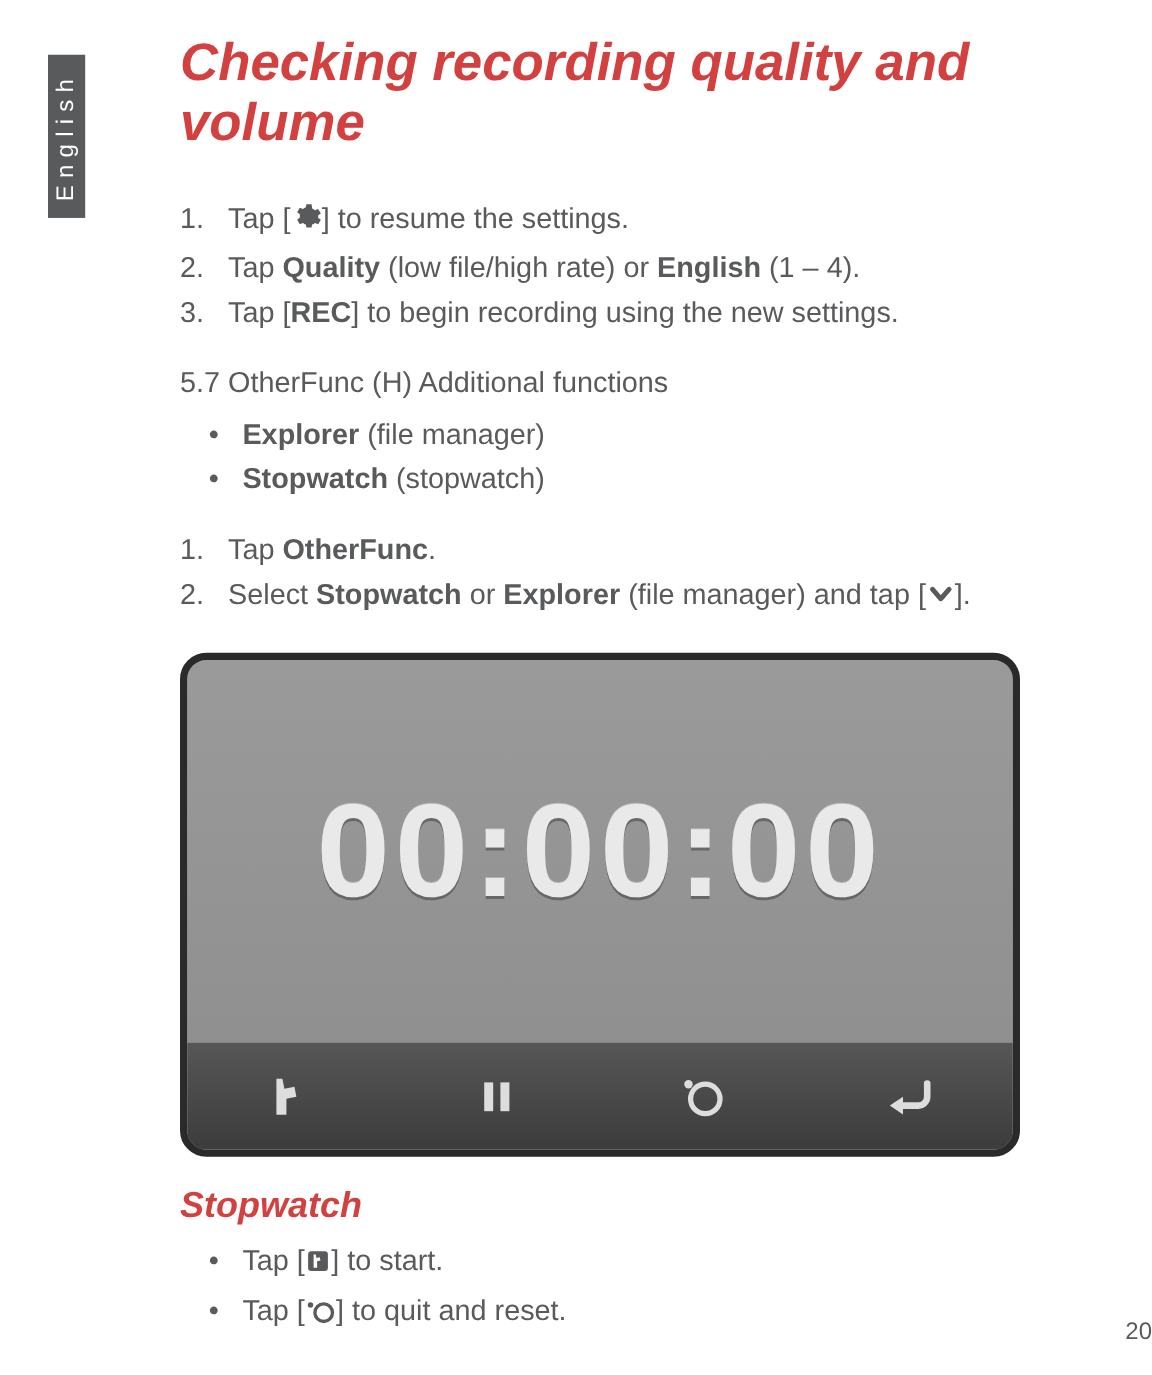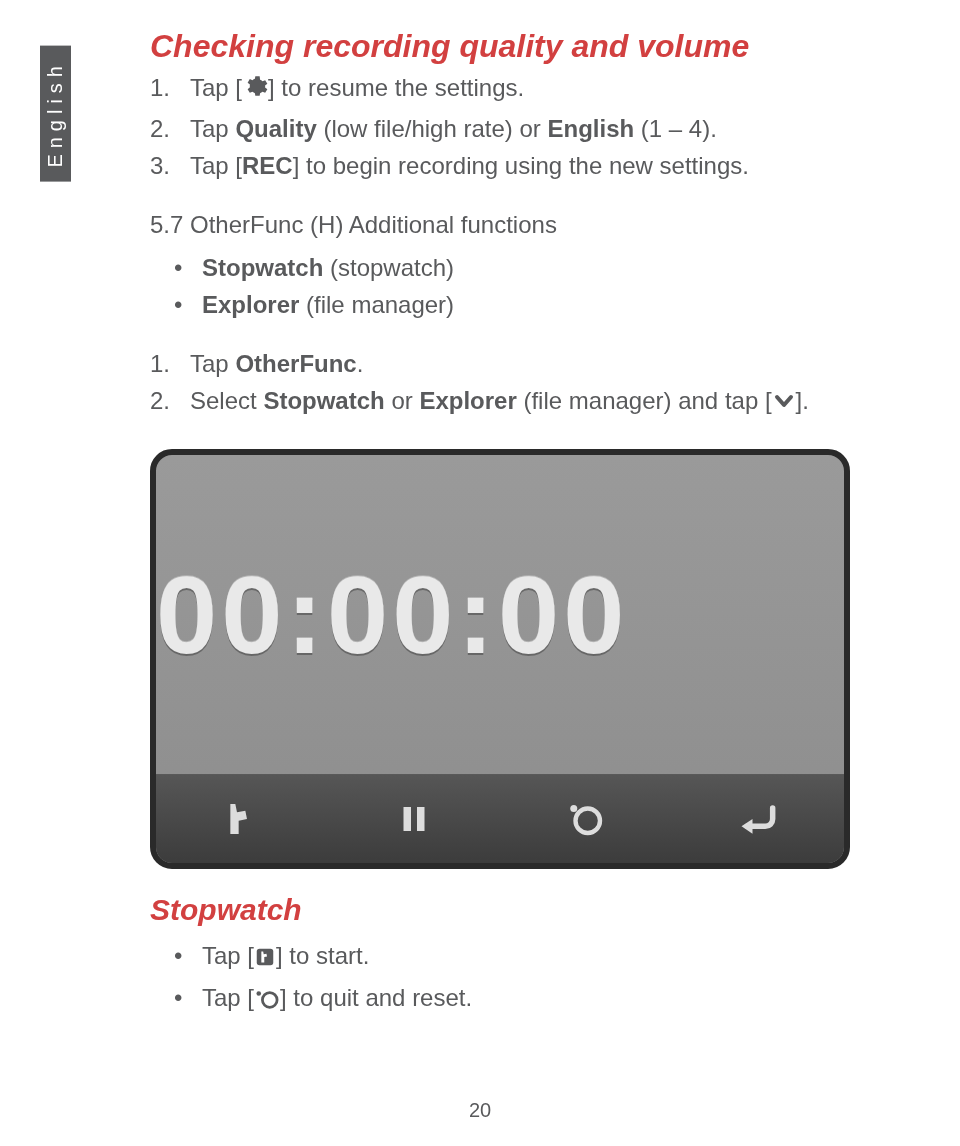--- a/index.html
+++ b/index.html
@@ -5,53 +5,53 @@
   * { box-sizing: border-box; margin: 0; padding: 0; }
   html, body { width: 960px; height: 1146px; background: #fff; font-family: Helvetica, Arial, sans-serif; color: #595a5c; }
   .page { position: relative; width: 960px; height: 1146px; padding: 28px 90px 0 150px; }
   .lang-tab {
     position: absolute; left: 40px; top: 46px;
     background: #595a5c; color: #fff;
     writing-mode: vertical-rl; transform: rotate(180deg);
     font-size: 20px; letter-spacing: 6px; font-weight: 400;
     padding: 14px 4px;
   }
-  .heading { color: #d24040; font-style: italic; font-weight: 700; font-size: 32px; margin-bottom: 4px; }
+  .heading { color: #d24040; font-style: italic; font-weight: 700; font-size: 44px; margin-bottom: 36px; }
   .subheading { color: #d24040; font-style: italic; font-weight: 700; font-size: 30px; margin: 0 0 10px 0; }
   .ol { list-style: none; margin: 0 0 26px 0; padding: 0; font-size: 24px; line-height: 1.55; }
   .ol li { display: flex; gap: 12px; }
   .ol li .num { min-width: 28px; }
   .ul { list-style: none; margin: 0 0 22px 0; padding: 0 0 0 24px; font-size: 24px; line-height: 1.55; }
   .ul li { position: relative; padding-left: 28px; }
   .ul li::before { content: "•"; position: absolute; left: 0; top: 0; font-size: 24px; }
   .sect-title { font-size: 24px; font-weight: 400; margin: 12px 0 10px 0; }
   .b { font-weight: 700; }
   .inline-icon { display: inline-block; vertical-align: -4px; }
   .device {
     margin: 12px 0 24px 0;
     width: 700px; height: 420px;
     border: 6px solid #2a2a2a; border-radius: 22px;
     background: linear-gradient(#9a9a9a,#8d8d8d);
     position: relative; overflow: hidden;
     filter: grayscale(100%);
   }
-  .device .screen-top { position:absolute; top:0; left:0; right:0; height:78%; display:flex; align-items:center; justify-content:flex-start; }
+  .device .screen-top { position:absolute; top:0; left:0; right:0; height:78%; display:flex; align-items:center; justify-content:center; }
   .device .time {
     font-family: "Arial Black", Helvetica, sans-serif;
     color: #e9e9e9; font-size: 110px; letter-spacing: 4px; font-weight: 700;
     text-shadow: 0 2px 0 rgba(0,0,0,.3), 0 -1px 0 rgba(255,255,255,.3);
   }
   .device .toolbar {
     position:absolute; left:0; right:0; bottom:0; height:22%;
     background: linear-gradient(#565656,#3c3c3c);
     display:flex; align-items:center; justify-content:space-around;
     border-top: 1px solid rgba(255,255,255,.15);
   }
   .device .tbtn { color:#ddd; display:flex; align-items:center; justify-content:center; width:60px; height:60px; }
-  .footer-page { position:absolute; bottom:24px; left:0; right:0; text-align:center; font-size:20px; color:#595a5c; }
+  .footer-page { position:absolute; bottom:24px; left:0; right:0; text-align:right; font-size:20px; color:#595a5c; }
 </style>
 </head>
 <body>
 
 <div class="page">
   <div class="lang-tab">English</div>
 
   <div class="heading">Checking recording quality and volume</div>
 
   <ol class="ol">
@@ -73,22 +73,22 @@
       <span class="num">3.</span>
       <span>
         <span>Tap [</span><span class="b">REC</span><span>] to begin recording using the new settings.</span>
       </span>
     </li>
   </ol>
 
   <div class="sect-title">5.7 OtherFunc (H) Additional functions</div>
 
   <ul class="ul">
+    <li><span class="b">Explorer</span><span> (file manager)</span></li>
     <li><span class="b">Stopwatch</span><span> (stopwatch)</span></li>
-    <li><span class="b">Explorer</span><span> (file manager)</span></li>
   </ul>
 
   <ol class="ol">
     <li>
       <span class="num">1.</span>
       <span>
         <span>Tap </span><span class="b">OtherFunc</span><span>.</span>
       </span>
     </li>
     <li>

